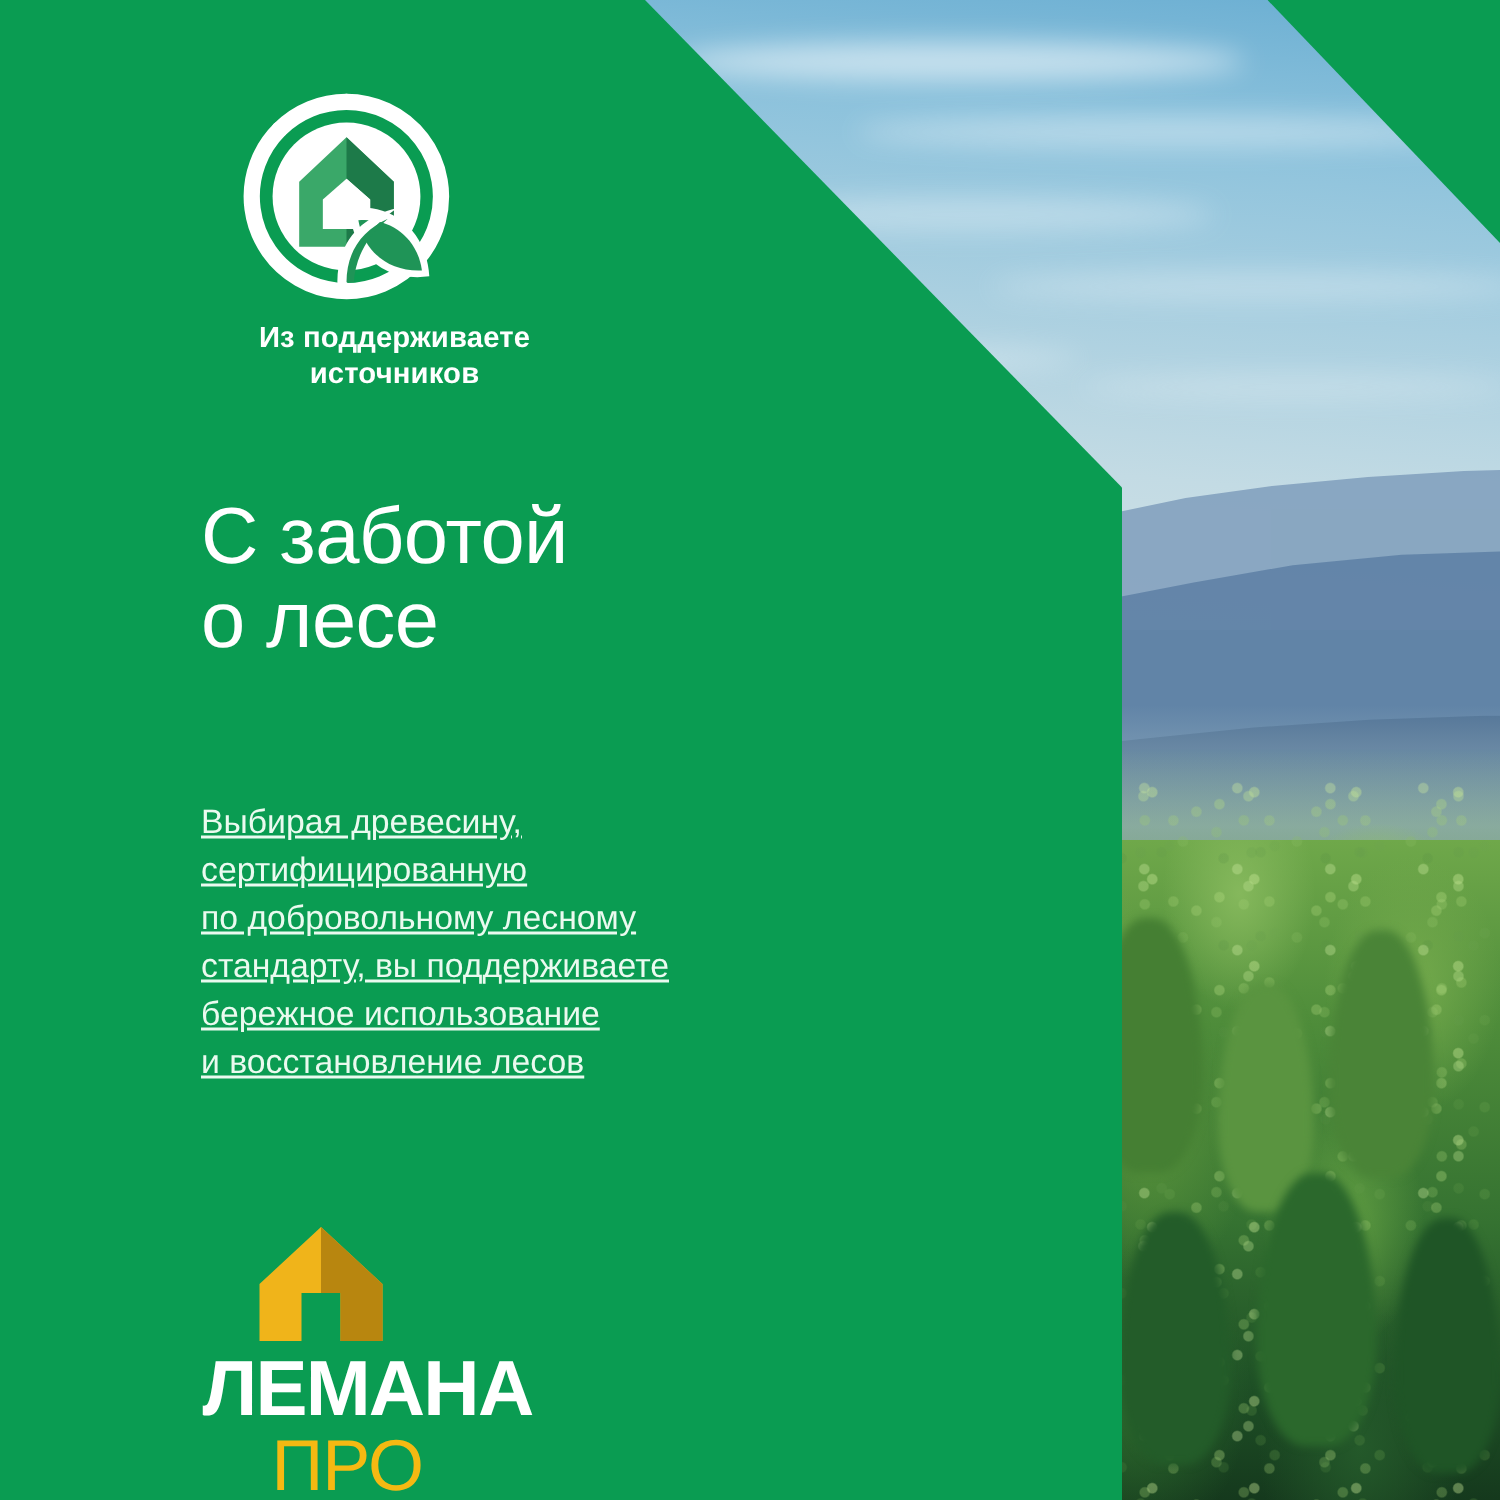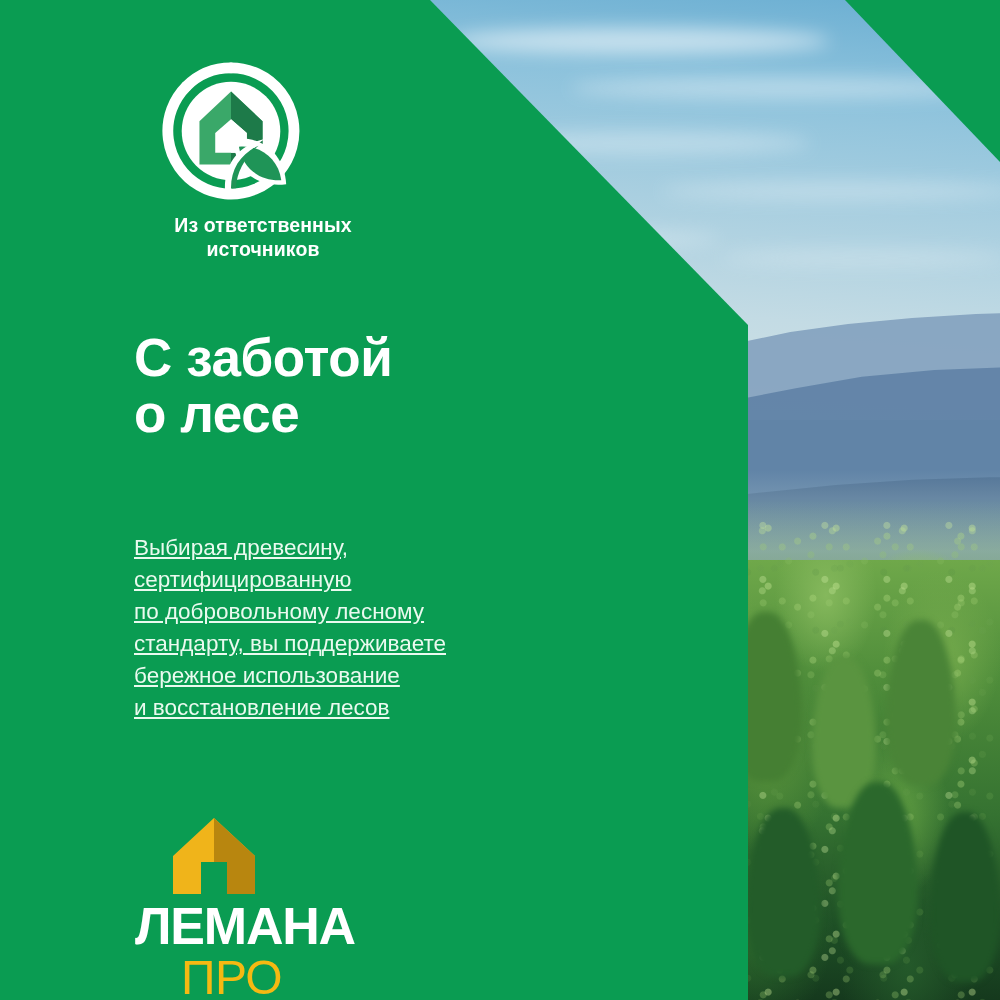--- a/index.html
+++ b/index.html
@@ -148,21 +148,21 @@
     line-height:1.22;
     letter-spacing:.1px;
     text-align:center;
     width:258px;
   }
 
   .headline{
     position:absolute;left:134px;top:330px;
     color:#ffffff;
     font-size:53px;
-    font-weight:bold;
+    font-weight:normal;
     line-height:1.06;
     letter-spacing:-.4px;
     white-space:pre-line;
     margin:0;
   }
 
   .body-copy{
     position:absolute;left:134px;top:532px;
     color:#eafaef;
     font-size:22.5px;
@@ -247,21 +247,21 @@
         <circle cx="70" cy="70" r="50" fill="#ffffff"></circle>
         <path d="M70 30 L102 60 L102 104 L38 104 L38 60 Z" fill="#3aa869"></path>
         <path d="M70 30 L102 60 L102 104 L70 104 Z" fill="#1d7a49"></path>
         <path d="M70 58 L86 72 L86 92 L54 92 L54 72 Z" fill="#ffffff"></path>
         <path d="M70 58 L86 72 L86 92 L70 92 Z" fill="#ffffff"></path>
         <path d="M72 78 C100 74 124 92 126 124 C96 128 74 110 72 78 Z" fill="#ffffff"></path>
         <path d="M78 86 C100 84 118 98 121 120 C99 121 82 108 78 86 Z" fill="#1f9457"></path>
         <path d="M64 132 C62 104 78 84 104 78 C84 92 72 110 70 132 Z" fill="#ffffff"></path>
         <path d="M70 128 C70 108 80 93 98 85 C84 97 76 111 75 128 Z" fill="#1f9457"></path>
       </svg>
-      <div class="eco-caption">Из ответственных
+      <div class="eco-caption">Из поддерживаете
 источников</div>
     </div>
 
     <h1 class="headline">С заботой
 о лесе</h1>
 
     <p class="body-copy">Выбирая древесину,
 сертифицированную
 по добровольному лесному
 стандарту, вы поддерживаете

